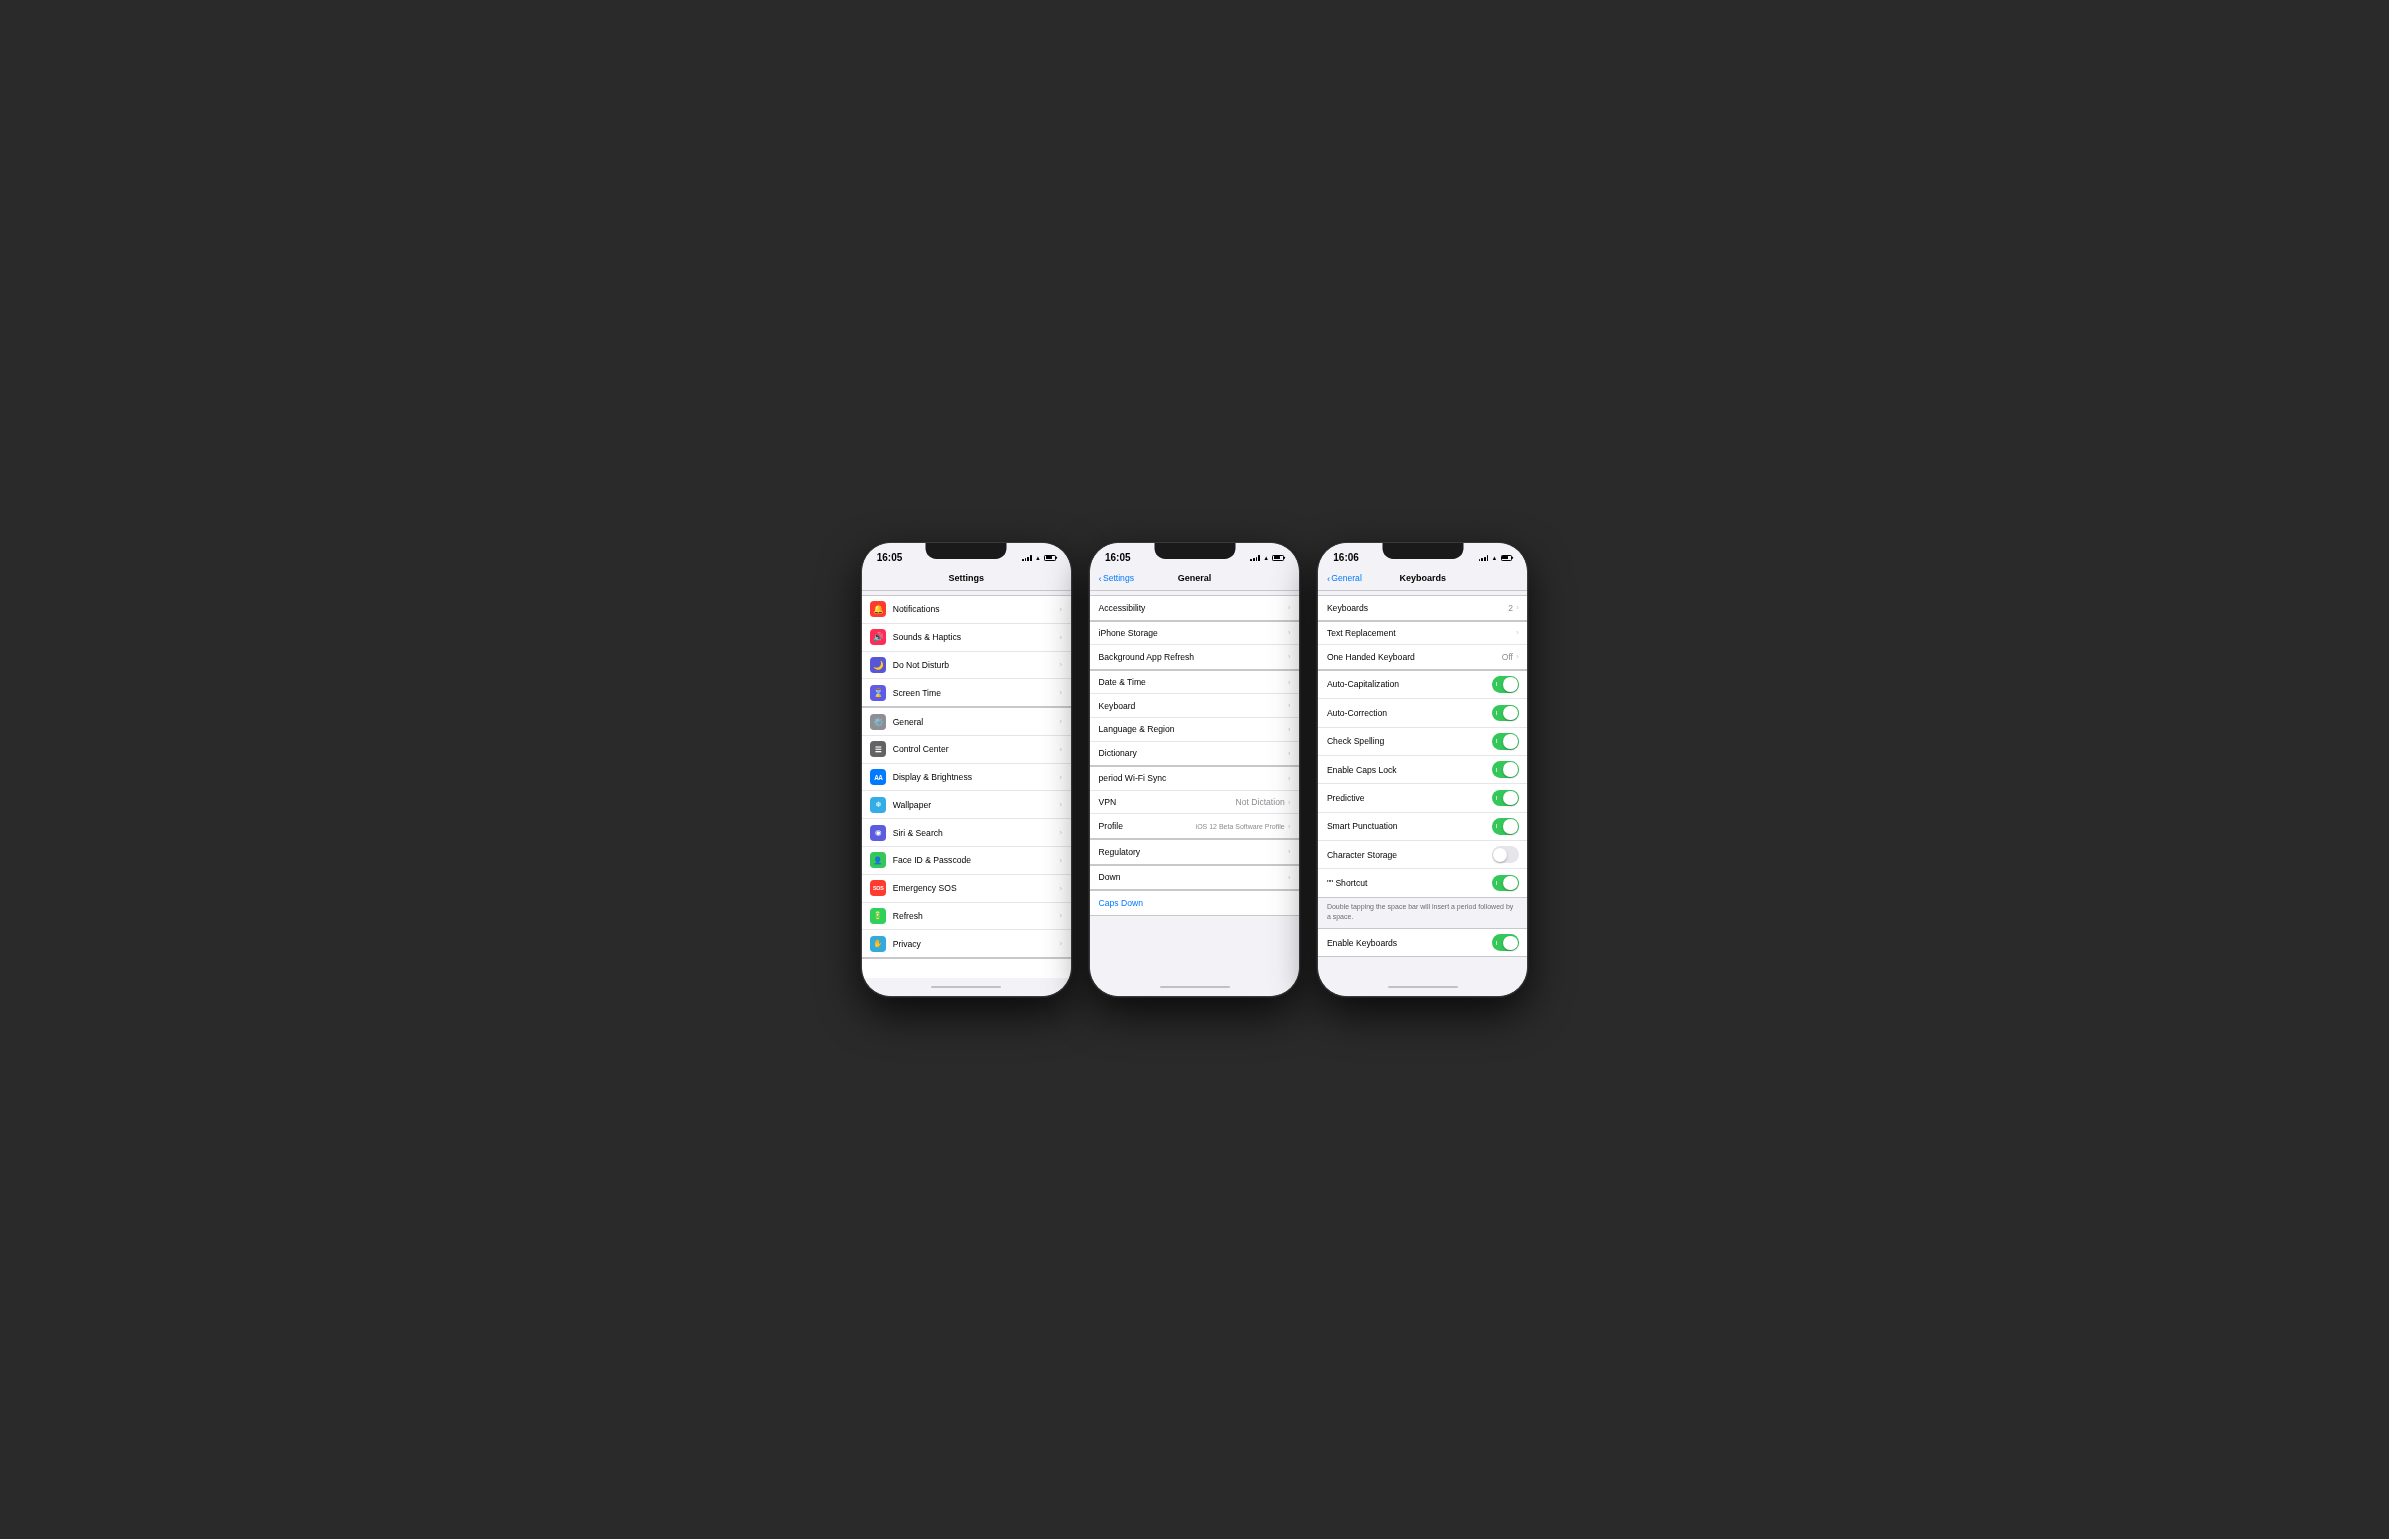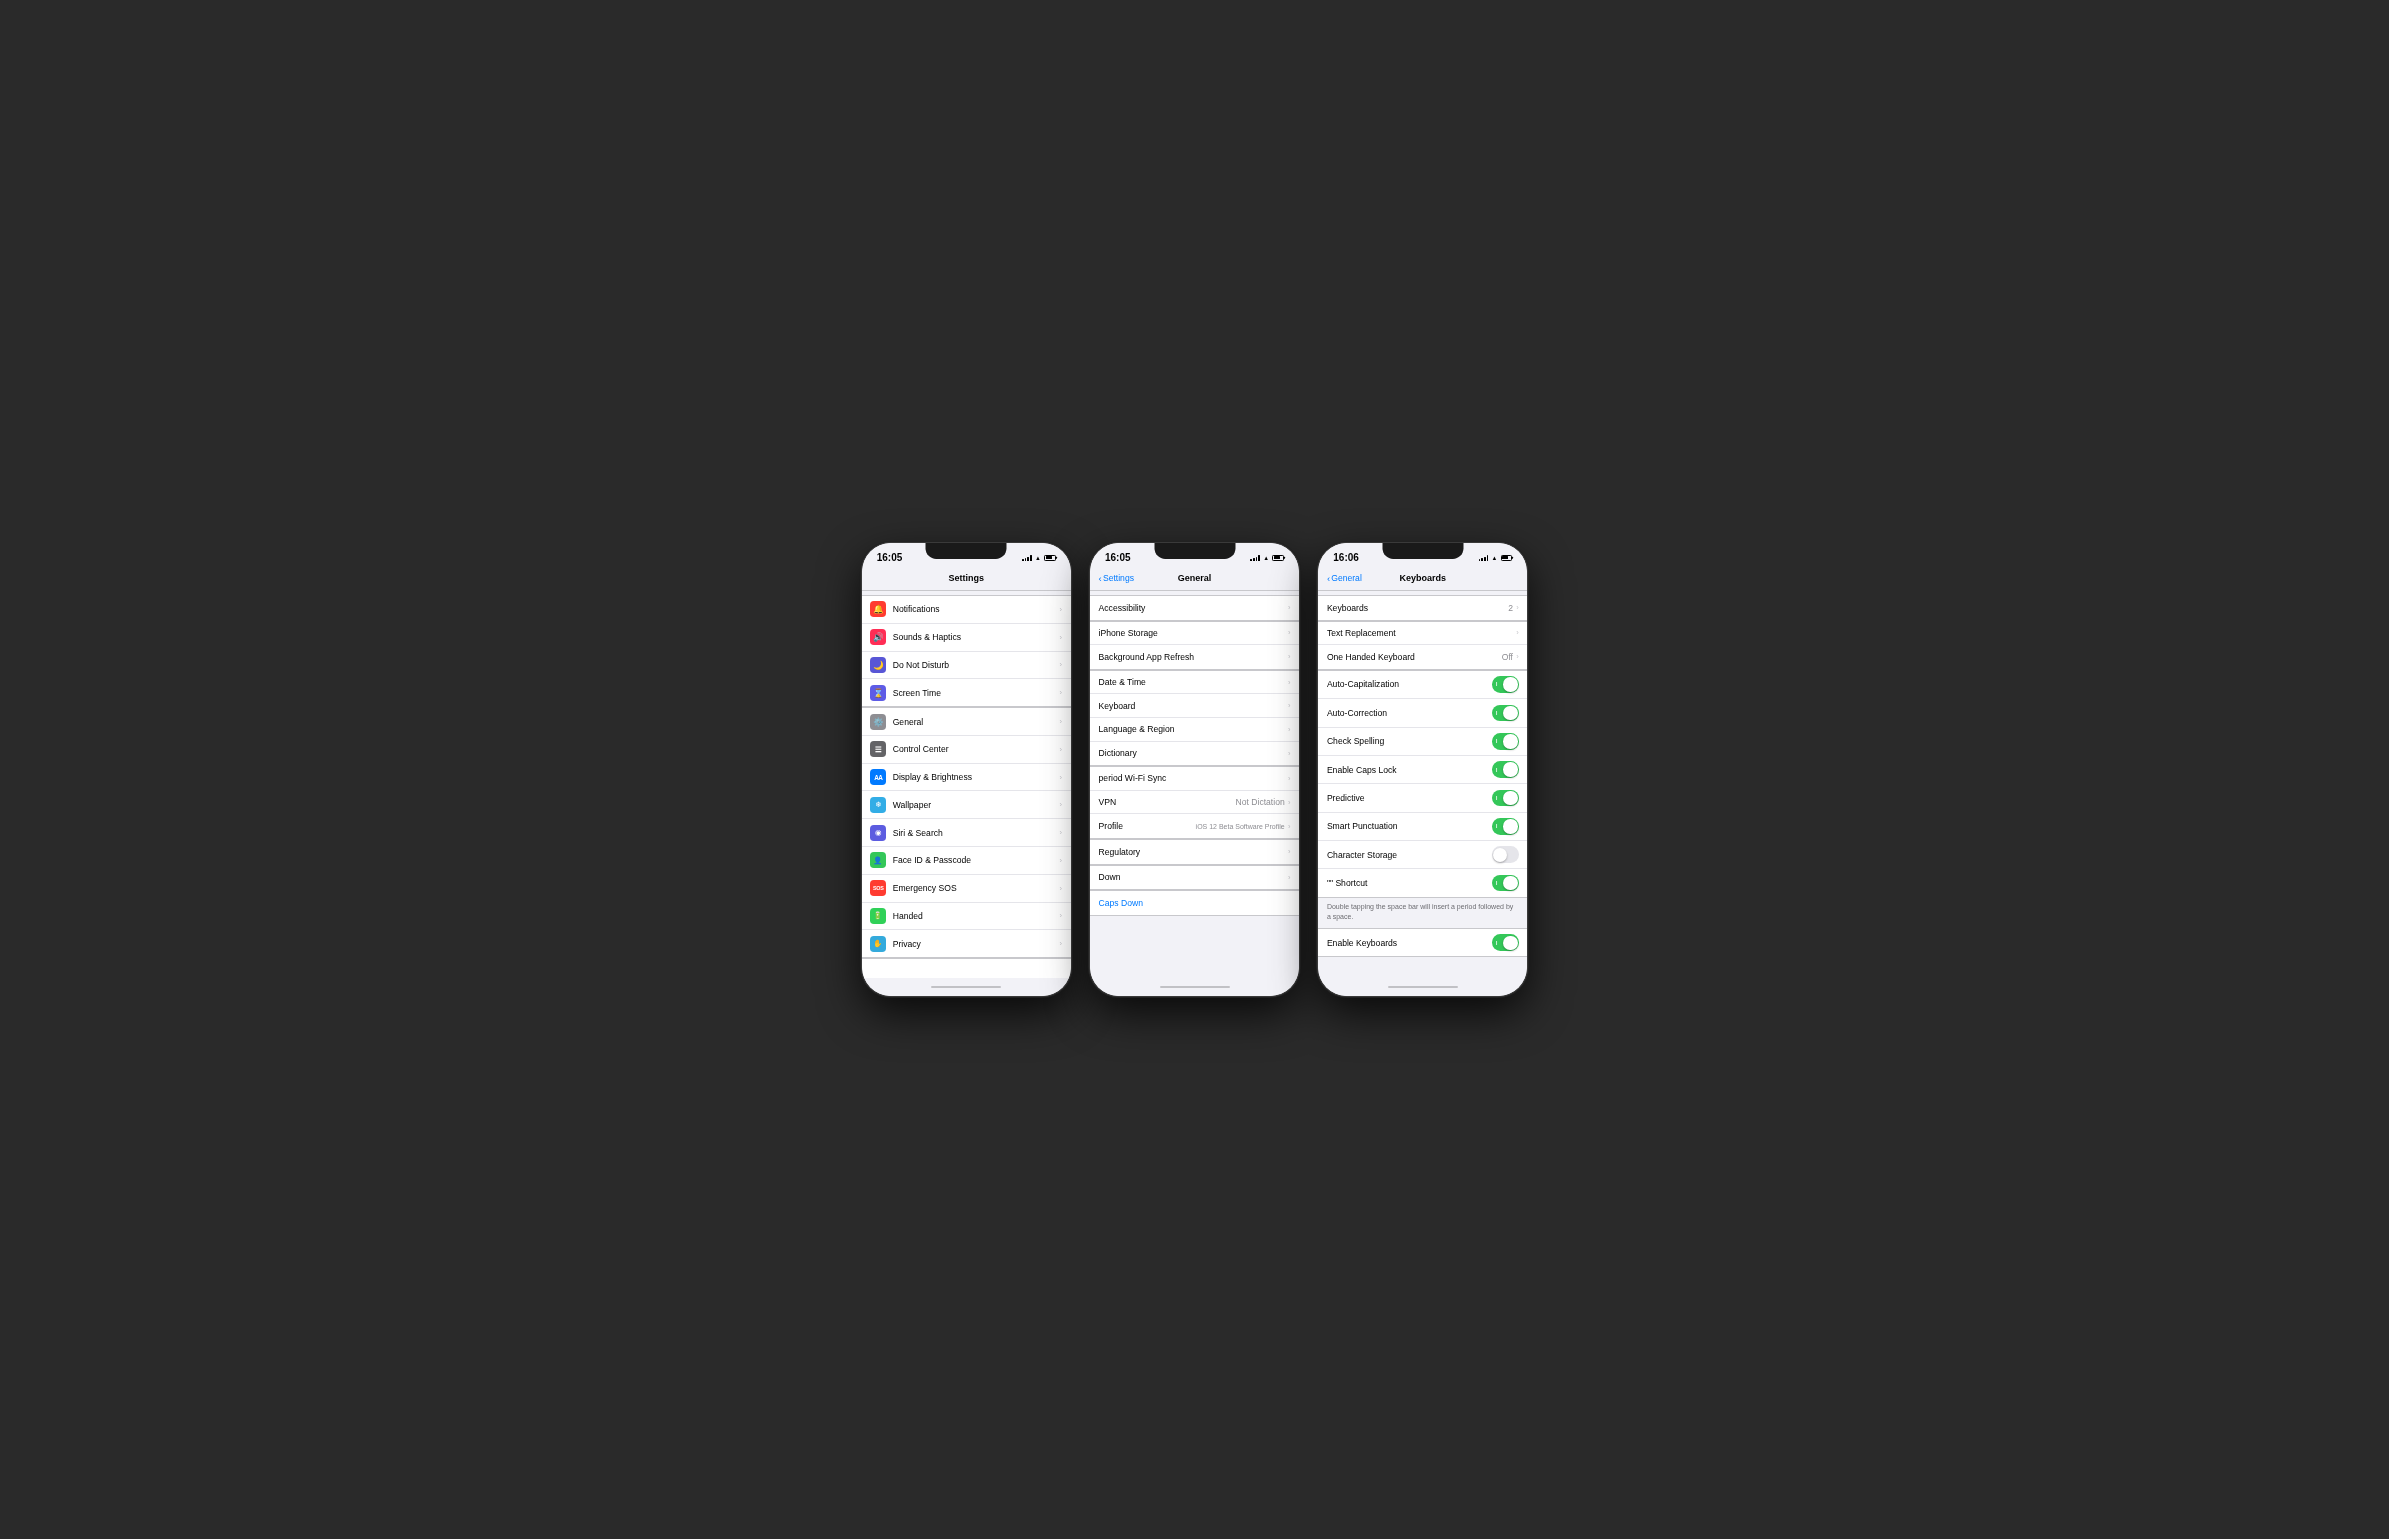--- a/index.html
+++ b/index.html
@@ -475,21 +475,21 @@
             <div class="settings-row-icon icon-sos">
               <span style="font-size:5.4px; font-weight:800; letter-spacing:-0.3px">SOS</span>
             </div>
             <span class="settings-row-text">Emergency SOS</span>
             <span class="chevron-right">›</span>
           </div>
           <div class="settings-row">
             <div class="settings-row-icon icon-green2">
               <span style="font-size:7.5px">🔋</span>
             </div>
-            <span class="settings-row-text">Handed</span>
+            <span class="settings-row-text">Refresh</span>
             <span class="chevron-right">›</span>
           </div>
           <div class="settings-row">
             <div class="settings-row-icon icon-blue2">
               <span style="font-size:7.5px">✋</span>
             </div>
             <span class="settings-row-text">Privacy</span>
             <span class="chevron-right">›</span>
           </div>
         </div>

